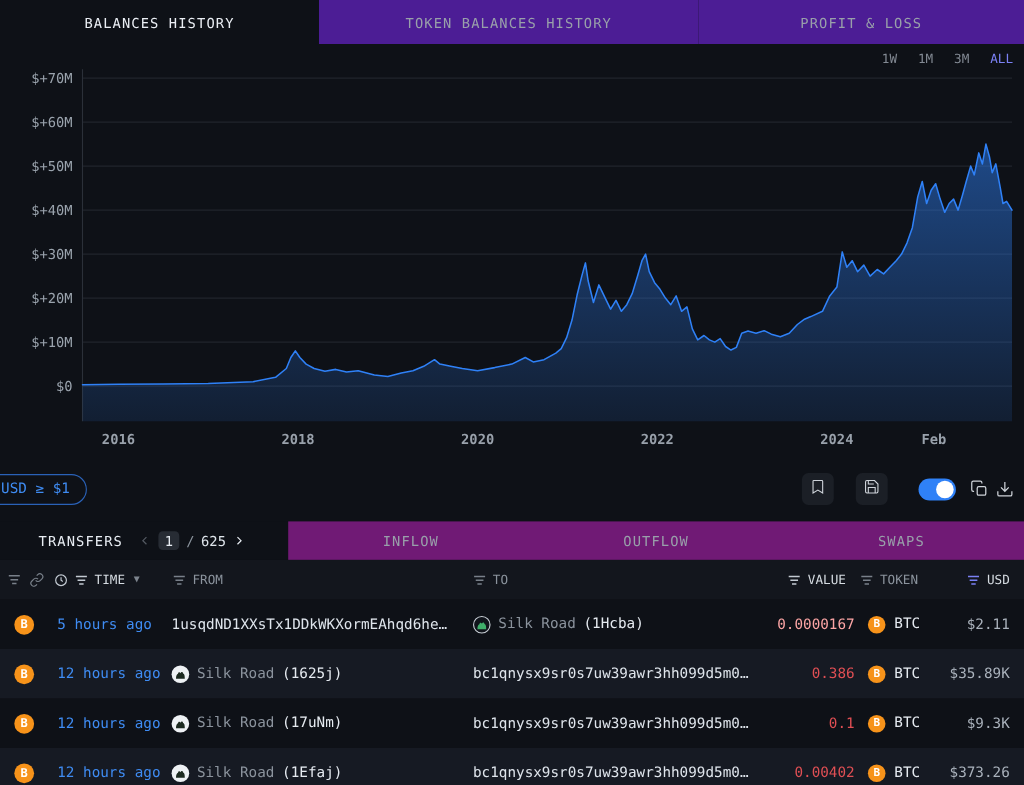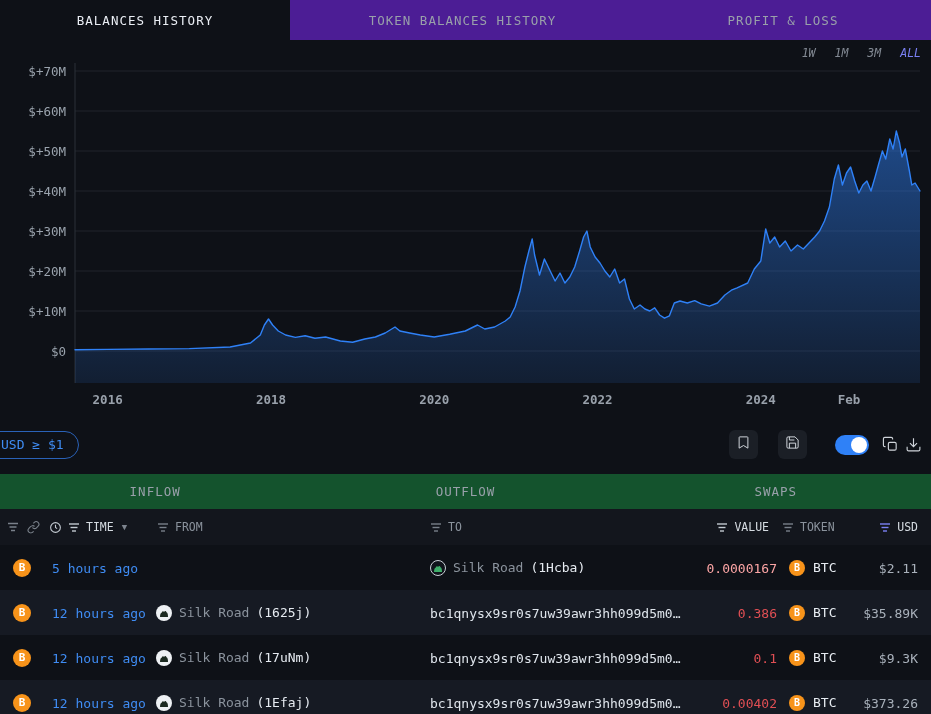--- a/index.html
+++ b/index.html
@@ -6,21 +6,21 @@
   .app{position:relative;width:931px;height:714px;overflow:hidden;background:#0e1117;
        font-family:"DejaVu Sans Mono", monospace;color:#e6ebf1;}
   
   .top-tabs{position:absolute;top:0;left:0;width:931px;height:40px;display:flex;}
   .ttab{display:flex;align-items:center;justify-content:center;background:#4c1d95;color:#99a0aa;
         font-size:12.5px;letter-spacing:1px;cursor:pointer;}
   .ttab.active{background:#0e1117;color:#eaeef4;}
   .ttab.t1{width:290px}.ttab.t2{width:345px}.ttab.t3{width:296px}
   
   .range-row{position:absolute;top:46px;right:10px;display:flex;gap:19px;font-size:11.5px;color:#838a94;}
-  .range-btn{cursor:pointer;font-style:italic;}
+  .range-btn{cursor:pointer;}
   .range-btn.active{color:#7b81f5;}
   
   .chart-svg{position:absolute;top:40px;left:0;}
   
   .controls{position:absolute;top:415px;left:0;width:931px;height:59px;display:flex;
             align-items:center;justify-content:space-between;}
   .chip{margin-left:-14px;height:26px;display:flex;align-items:center;padding:0 14px;
         border:1px solid #2a62b8;border-radius:14px;color:#3f8cf3;font-size:13px;}
   .ctrl-right{display:flex;align-items:center;margin-right:9px;}
   .icon-btn{width:29px;height:29px;border-radius:6px;background:#1b1f26;display:flex;
@@ -32,21 +32,21 @@
   .ghost-ic{margin-left:13px;cursor:pointer;display:flex;align-items:center;}
   .ghost-ic + .ghost-ic{margin-left:6px;}
   
   .tnav{position:absolute;top:474px;left:0;width:931px;height:35px;display:flex;}
   .tnav-left{width:262px;display:flex;align-items:center;padding-left:35px;box-sizing:border-box;background:#0e1117;}
   .tnav-title{color:#e8edf3;font-size:12.5px;letter-spacing:1px;cursor:pointer;}
   .pager{display:flex;align-items:center;margin-left:13px;gap:6px;font-size:12.5px;}
   .page-box{background:#272c34;border-radius:4px;padding:1px 6px;color:#e8edf3;}
   .page-sep{color:#8b939d;}
   .page-total{color:#dfe5eb;}
-  .tnav-tabs{flex:1;display:flex;background:#14532d;}
+  .tnav-tabs{flex:1;display:flex;background:#701a75;}
   .tnav-tab{flex:1;display:flex;align-items:center;justify-content:center;color:#99a0aa;
             font-size:12.5px;letter-spacing:1px;cursor:pointer;}
   
   .thead{position:absolute;top:509px;left:0;width:931px;height:36px;background:#13161d;font-size:11.5px;}
   .thead .abs{position:absolute;top:50%;transform:translateY(-50%);display:flex;align-items:center;gap:6px;}
   .h-grey{color:#8b939d;} .h-light{color:#d6dce2;}
   .caret{color:#7d848e;font-size:9px;margin-left:2px;}
   
   .rows{position:absolute;top:545px;left:0;width:931px;}
   .trow{position:relative;height:45px;background:#0e1117;}
@@ -158,20 +158,38 @@
       <span class="ghost-ic">
         <svg width="17" height="17" viewBox="0 0 24 24" fill="none" stroke="#cfd4da" stroke-width="1.6">
           <path d="M21 15v4a2 2 0 0 1-2 2H5a2 2 0 0 1-2-2v-4"></path>
           <path d="M7 10l5 5 5-5M12 15V3"></path>
           </svg>
       </span>
     </div>
   </div>
 
   <div class="tnav">
+    <div class="tnav-left">
+      <span class="tnav-title">TRANSFERS</span>
+      <span class="pager">
+        <span style="display:flex;">
+          <svg width="13" height="13" viewBox="0 0 24 24" fill="none" stroke="#555b64" stroke-width="2">
+            <polyline points="15 18 9 12 15 6"></polyline>
+            </svg>
+        </span>
+        <span class="page-box">1</span>
+        <span class="page-sep">/</span>
+        <span class="page-total">625</span>
+        <span style="display:flex;">
+          <svg width="13" height="13" viewBox="0 0 24 24" fill="none" stroke="#e8edf3" stroke-width="2">
+            <polyline points="9 18 15 12 9 6"></polyline>
+            </svg>
+        </span>
+      </span>
+    </div>
     <div class="tnav-tabs">
       <div class="tnav-tab">INFLOW</div>
       <div class="tnav-tab">OUTFLOW</div>
       <div class="tnav-tab">SWAPS</div>
     </div>
   </div>
 
   <div class="thead">
     <span class="abs" style="left:7px;">
       <svg width="12" height="11" viewBox="0 0 12 11" stroke="#79808a" stroke-width="1.4">
@@ -254,20 +272,23 @@
       <span class="h-light">USD</span>
     </span>
   </div>
 
   <div class="rows">
       <div class="trow">
         <span class="cell c-ticon">
           <span class="btc-circle">B</span>
         </span>
         <span class="cell c-time">5 hours ago</span>
+        <span class="cell c-from">
+          <span class="addr">1usqdND1XXsTx1DDkWKXormEAhqd6he…</span>
+        </span>
         <span class="cell c-to">
           <span class="sr-ic sr-dark">
             <svg viewBox="0 0 10 10" width="10" height="10">
               <path d="M1 9 C1 6 1.8 4.6 2.8 4.4 C3.2 2.8 4.6 2.8 5.1 4.1 C5.6 2.6 7 2.6 7.5 4.2 C8.6 4.6 9 6 9 9 Z" fill="#3fae6a"></path>
             </svg>
           </span>
           <span class="ename">Silk Road</span>
           <span class="etag">(1Hcba)</span>
         </span>
         <span class="cell c-value val-in">0.0000167</span>

